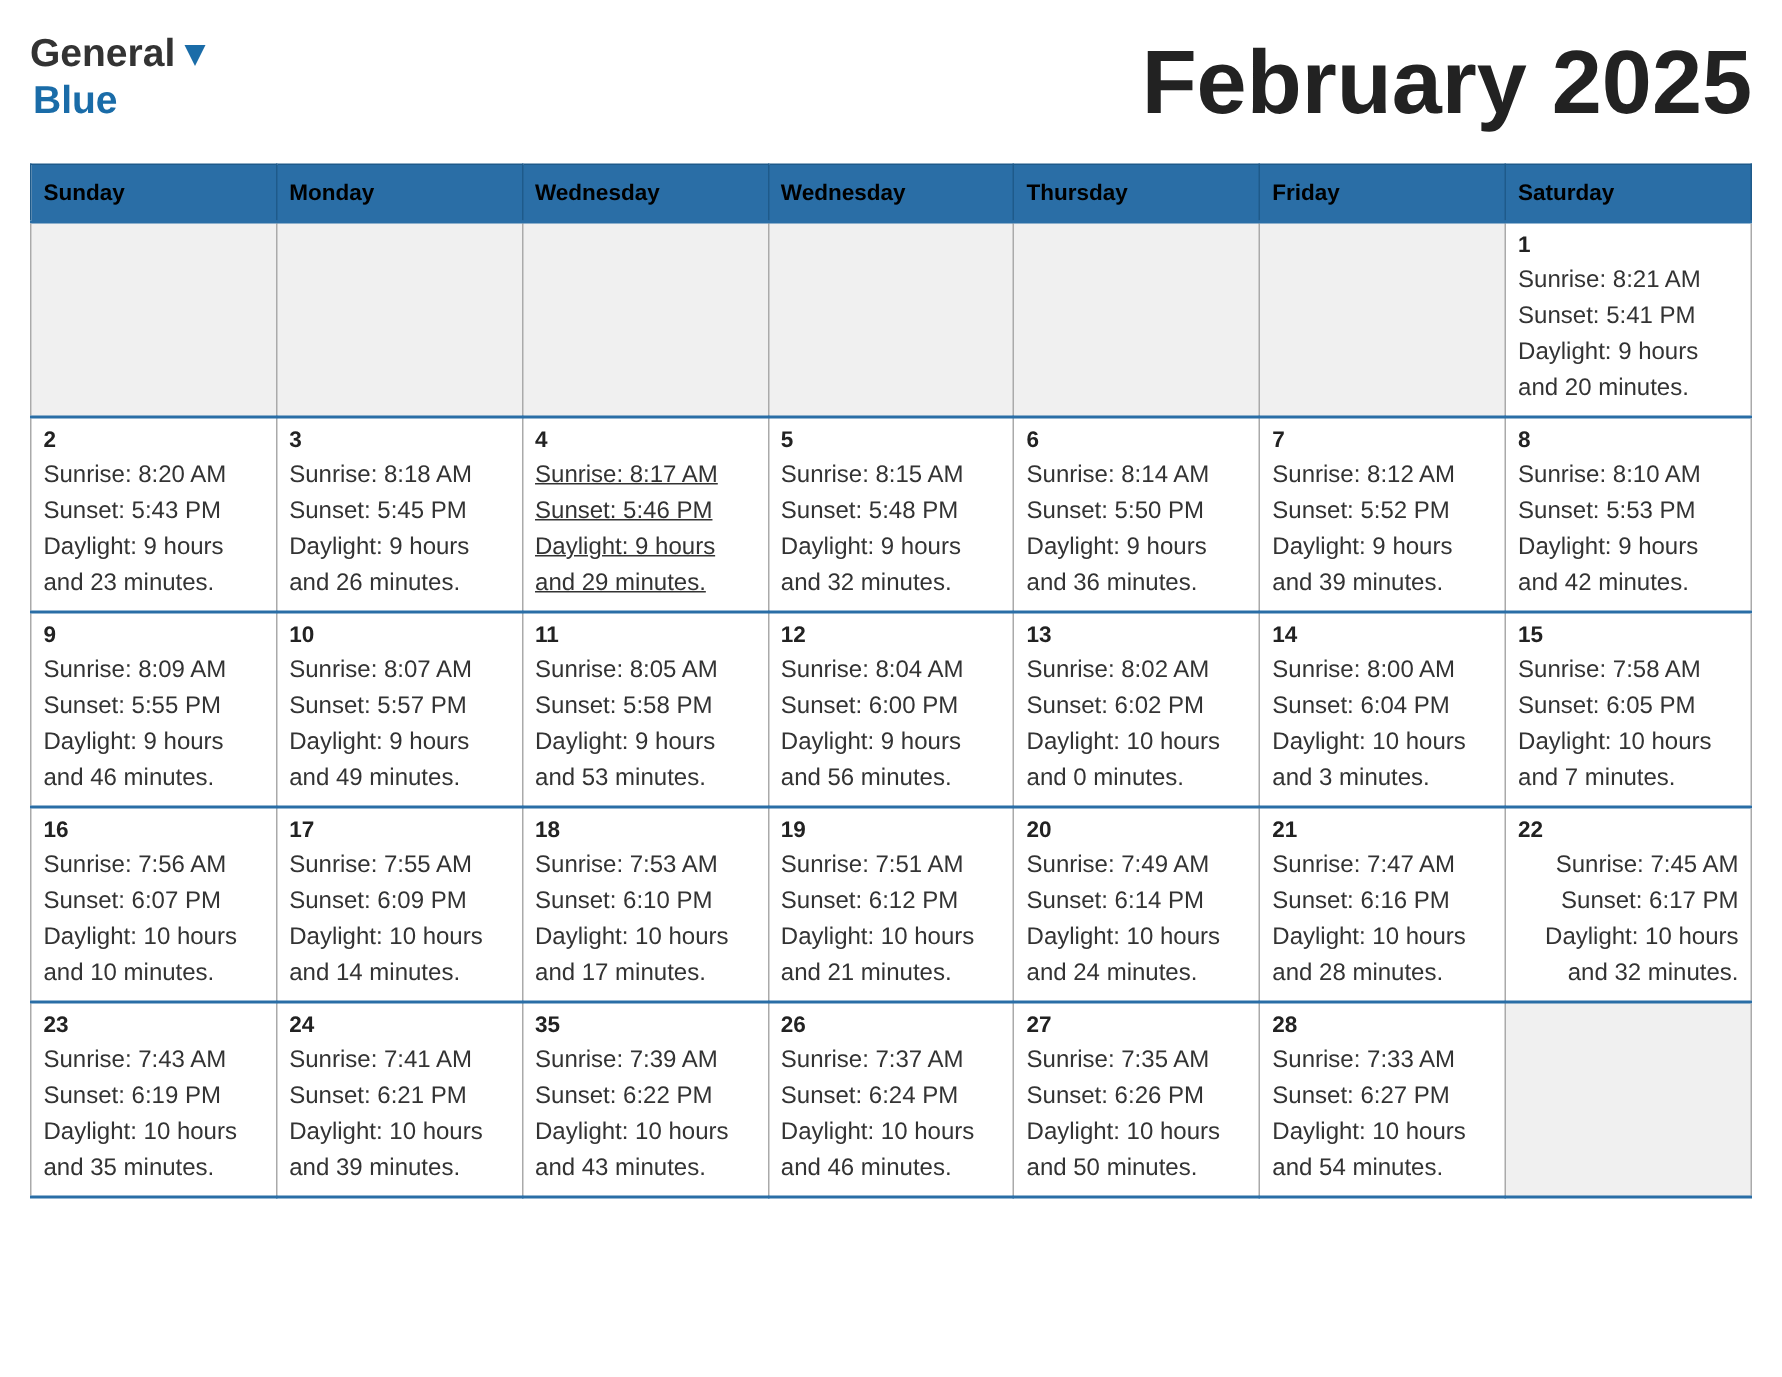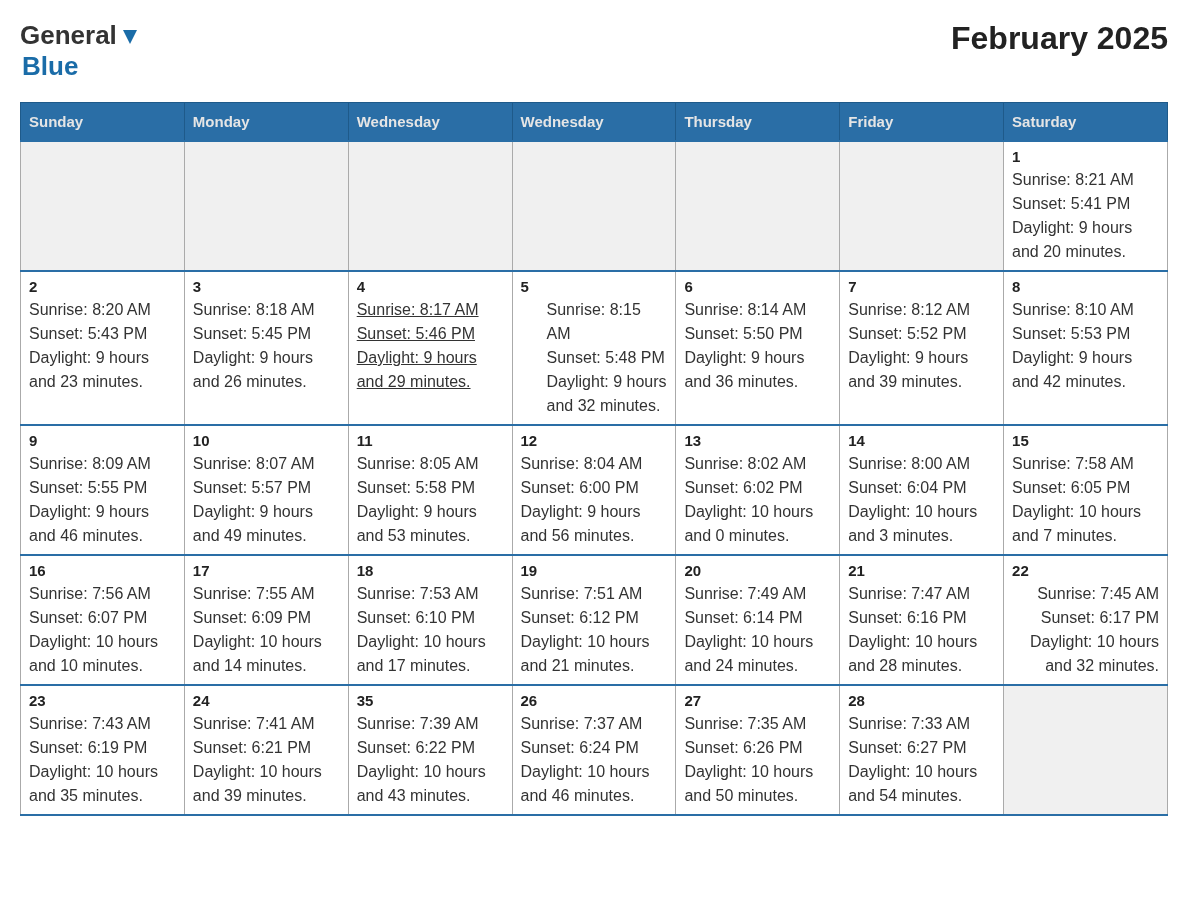--- a/index.html
+++ b/index.html
@@ -40,36 +40,36 @@
     }
     .logo-bottom {
       display: flex;
       align-items: center;
       margin-left: 2px;
     }
     .title-area {
       text-align: right;
     }
     .month-title {
-      font-size: 32px;
+      font-size: 60px;
       font-weight: bold;
       color: #222;
     }
     .location {
       font-size: 22px;
       color: #444;
       margin-top: 4px;
     }
     .calendar {
       width: 100%;
       border-collapse: collapse;
     }
     .calendar th {
       background: #2a6ea6;
-      color: #e5e5e5;
+      color: #000000;
       font-size: 15px;
       font-weight: bold;
       padding: 10px 8px;
       text-align: left;
       border: 1px solid #1e5a8a;
     }
     .calendar td {
       vertical-align: top;
       border: 1px solid #aaa;
       padding: 6px 8px;
@@ -160,21 +160,21 @@
 Daylight: 9 hours and 26 minutes.</div>
         </td>
         <td>
           <span class="day-number">4</span>
           <div class="day-info" style="white-space: pre-line; text-decoration: underline;">Sunrise: 8:17 AM
 Sunset: 5:46 PM
 Daylight: 9 hours and 29 minutes.</div>
         </td>
         <td>
           <span class="day-number">5</span>
-          <div class="day-info" style="white-space: pre-line; margin-left: 26px;">Sunrise: 8:15 AM
+          <div class="day-info" style="white-space: pre-line;">Sunrise: 8:15 AM
 Sunset: 5:48 PM
 Daylight: 9 hours and 32 minutes.</div>
         </td>
         <td>
           <span class="day-number">6</span>
           <div class="day-info" style="white-space: pre-line;">Sunrise: 8:14 AM
 Sunset: 5:50 PM
 Daylight: 9 hours and 36 minutes.</div>
         </td>
         <td>

